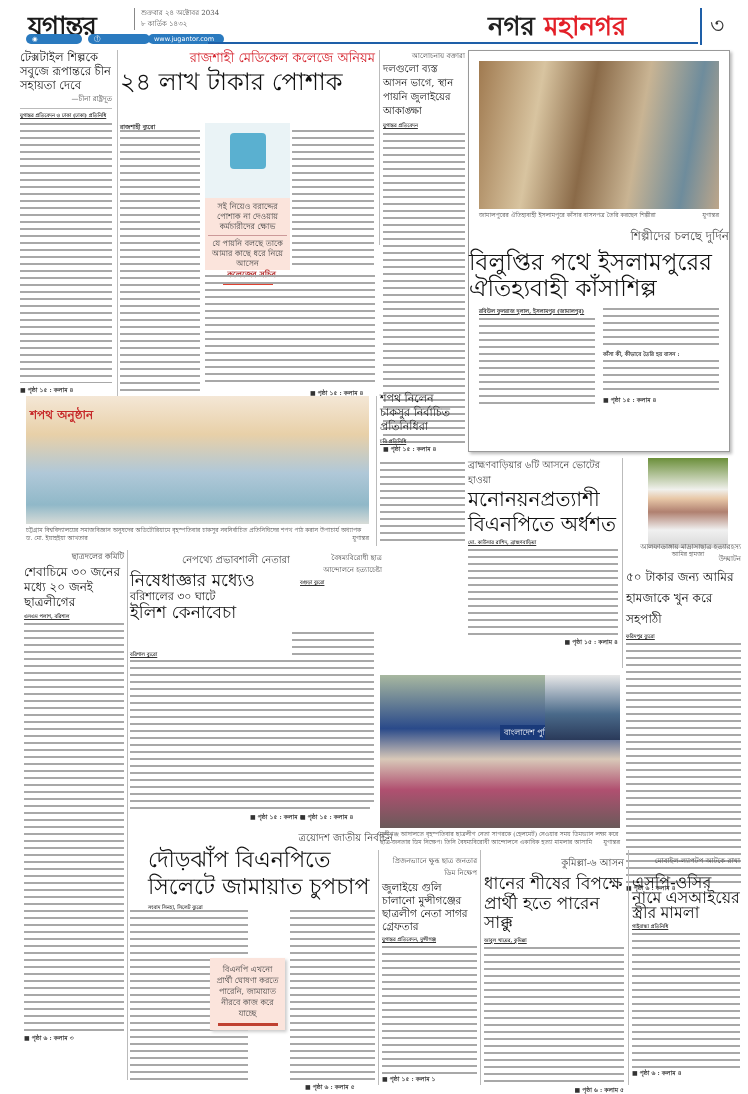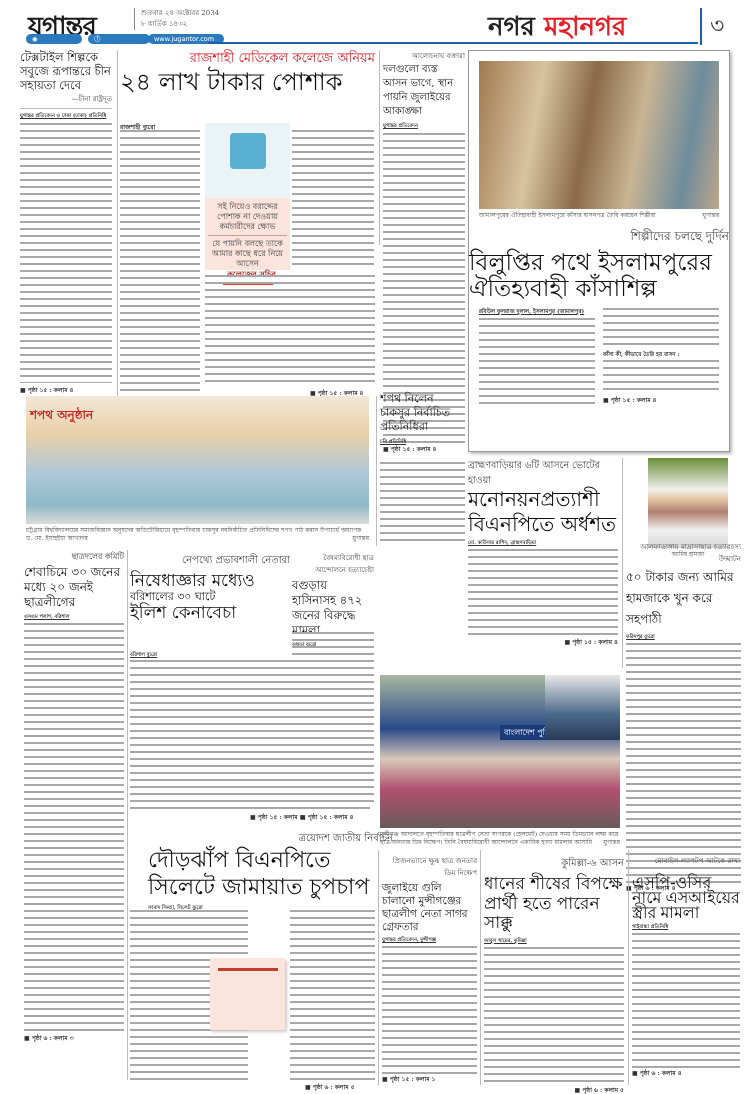--- a/index.html
+++ b/index.html
@@ -149,23 +149,22 @@
 <div class="abs" style="left:130px;top:552px;width:160px">
   <div class="kicker" style="font-size:10px">নেপথ্যে প্রভাবশালী নেতারা</div>
   <div class="hl" style="font-size:17px;margin-top:2px">নিষেধাজ্ঞার মধ্যেও</div>
   <div class="hl" style="font-size:11px">বরিশালের ৩০ ঘাটে</div>
   <div class="hl" style="font-size:17px">ইলিশ কেনাবেচা</div>
 </div>
 <div class="abs byline" style="left:130px;top:651px;font-size:5px">বরিশাল ব্যুরো</div>
 <div class="abs" style="left:130px;top:660px;width:240px;height:150px;background:repeating-linear-gradient(180deg,#a8a8a8 0 2px,transparent 2px 7px)"></div>
 <div class="abs cont" style="left:250px;top:812px">■ পৃষ্ঠা ১৫ : কলাম ৪</div>
 
-<div class="abs" style="left:292px;top:552px;width:82px">
+<div class="abs" style="left:300px;top:552px;width:82px">
   <div class="kicker" style="font-size:7px">বৈষম্যবিরোধী ছাত্র আন্দোলনে হত্যাচেষ্টা</div>
-  <div class="hl" style="font-size:11.5px;line-height:15px;font-family:'DejaVu Serif',serif;margin-top:2px">বগুড়ায় হাসিনাসহ ৪৭২ জনের বিরুদ্ধে মামলা</div>
   <div class="byline" style="margin-top:3px;font-size:5px">বগুড়া ব্যুরো</div>
 </div>
 <div class="abs" style="left:292px;top:632px;width:82px;height:170px;background:repeating-linear-gradient(180deg,#a8a8a8 0 2px,transparent 2px 7px)"></div>
 <div class="abs cont" style="left:300px;top:812px">■ পৃষ্ঠা ১৫ : কলাম ৪</div>
 
 <div class="abs" style="left:380px;top:675px;width:240px;height:153px;background:linear-gradient(180deg,#a8b8a0 0%,#2a4a8a 35%,#d8c8b8 55%,#b05070 75%,#6a5a5a 100%)">
   <div style="position:absolute;left:120px;top:50px;font-size:8px;color:#fff;background:#1a3a7a;padding:1px 4px">বাংলাদেশ পুলিশ</div>
 </div>
 <div class="abs" style="left:545px;top:675px;width:75px;height:65px;background:linear-gradient(180deg,#e8e8e8,#4a6a8a 60%,#2a3a5a)"></div>
 <div class="abs caption" style="left:380px;top:830px;width:240px">
@@ -174,20 +173,21 @@
 </div>
 
 <div class="abs" style="left:148px;top:830px;width:245px">
   <div class="kicker" style="font-size:10px">ত্রয়োদশ জাতীয় নির্বাচন</div>
   <div class="hl" style="font-size:22px">দৌড়ঝাঁপ বিএনপিতে</div>
   <div class="hl" style="font-size:22px;margin-top:2px">সিলেটে জামায়াত চুপচাপ</div>
   <div class="byline" style="margin-top:4px;font-size:5px">সংবাদ সিনহা, সিলেট ব্যুরো</div>
 </div>
 <div class="abs" style="left:130px;top:910px;width:118px;height:172px;background:repeating-linear-gradient(180deg,#a8a8a8 0 2px,transparent 2px 7px)"></div>
 <div class="abs quotebox" style="left:210px;top:958px;width:75px;height:72px;font-size:8px;line-height:11px;padding:6px 4px;box-shadow:2px 2px 3px #ccc">
+  <div>বিএনপি এখনো প্রার্থী ঘোষণা করতে পারেনি, জামায়াত নীরবে কাজ করে যাচ্ছে</div>
   <div style="height:3px;background:#c04030;width:60px;margin:4px auto 0"></div>
 </div>
 <div class="abs" style="left:290px;top:910px;width:85px;height:172px;background:repeating-linear-gradient(180deg,#a8a8a8 0 2px,transparent 2px 7px)"></div>
 <div class="abs cont" style="left:305px;top:1082px">■ পৃষ্ঠা ৬ : কলাম ৫</div>
 <div class="abs vrule" style="left:378px;top:850px;height:235px"></div>
 
 <div class="abs" style="left:382px;top:855px;width:95px">
   <div class="kicker" style="font-size:7px">প্রিজনভ্যানে ক্ষুব্ধ ছাত্র জনতার ডিম নিক্ষেপ</div>
   <div class="hl" style="font-size:10.5px;line-height:13px;font-family:'DejaVu Serif',serif;margin-top:2px">জুলাইয়ে গুলি চালানো মুন্সীগঞ্জের ছাত্রলীগ নেতা সাগর গ্রেফতার</div>
   <div class="byline" style="margin-top:3px;font-size:5px">যুগান্তর প্রতিবেদন, মুন্সীগঞ্জ</div>

